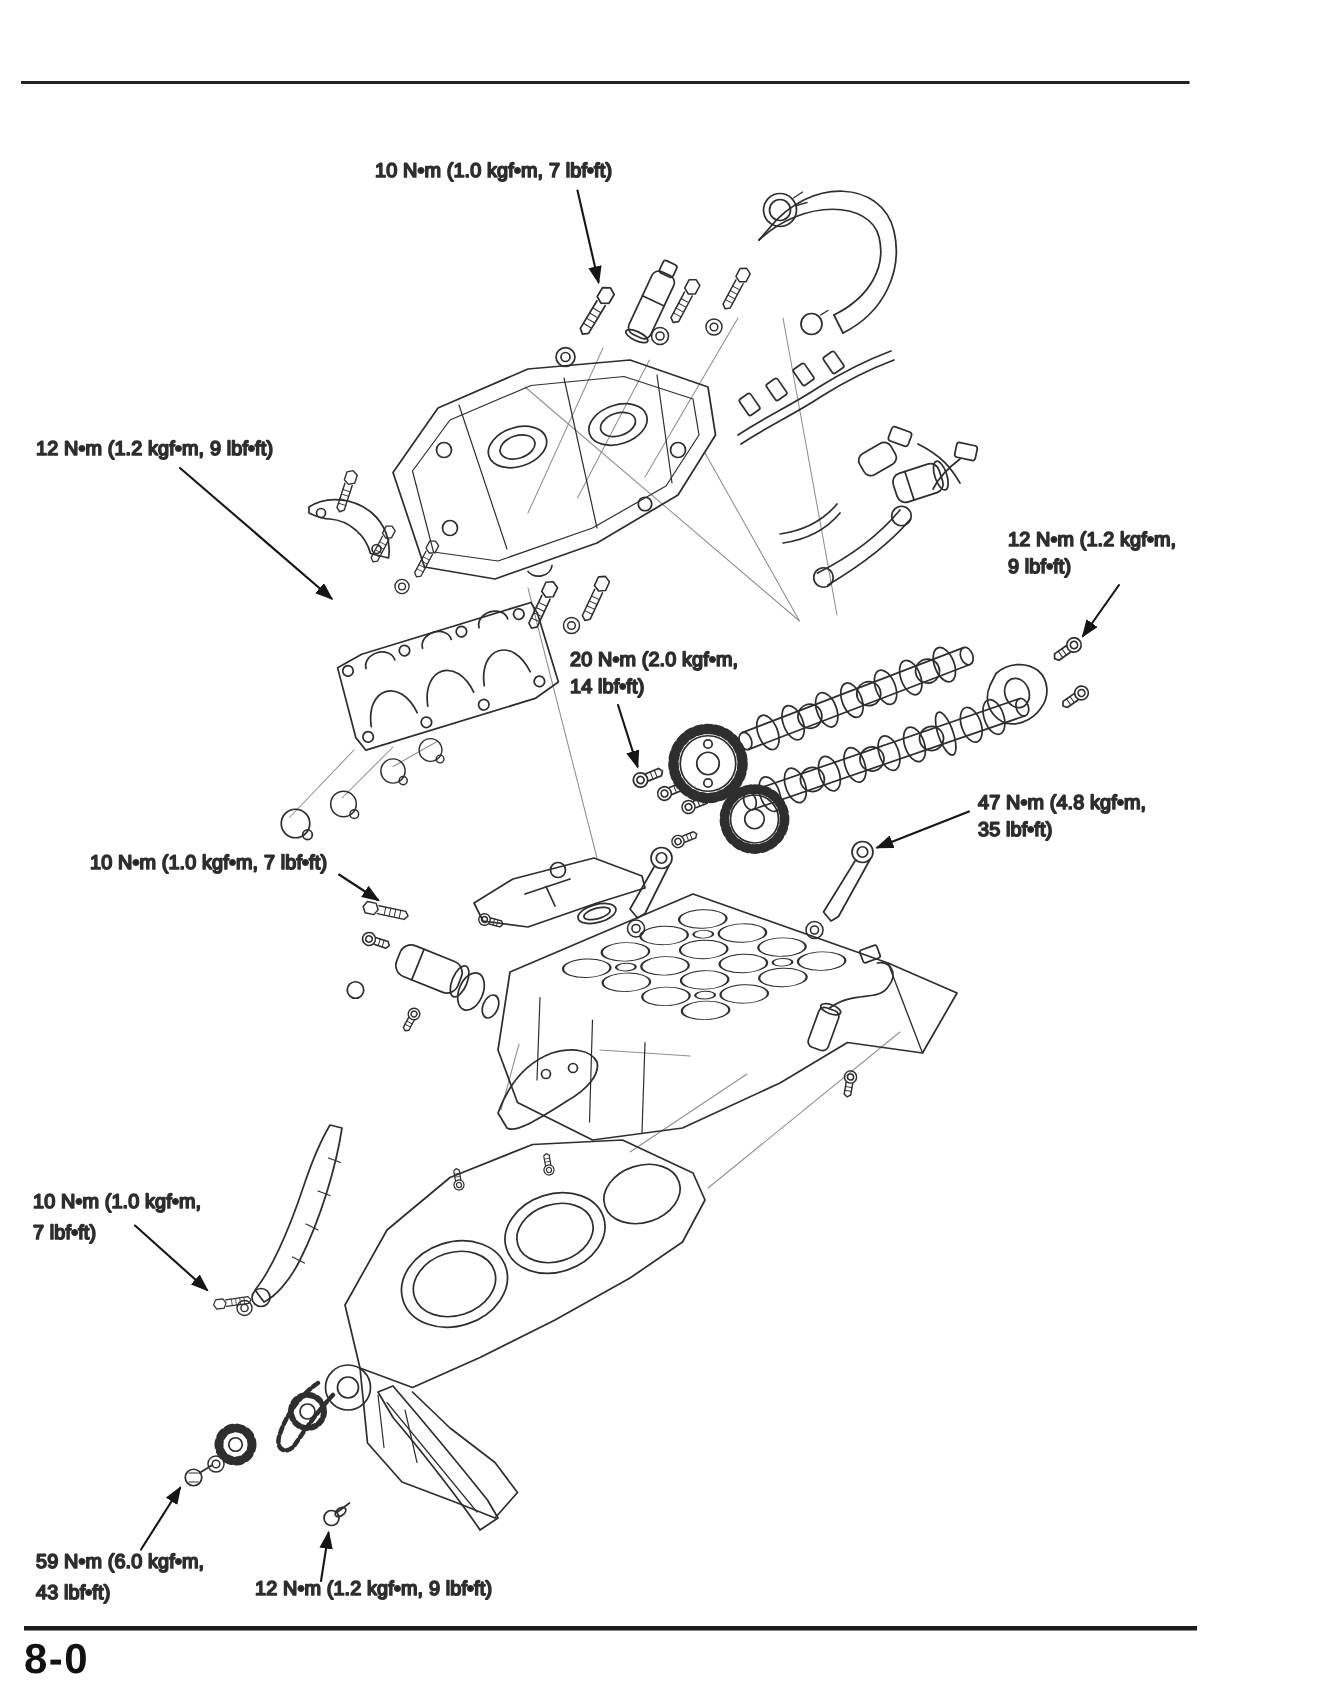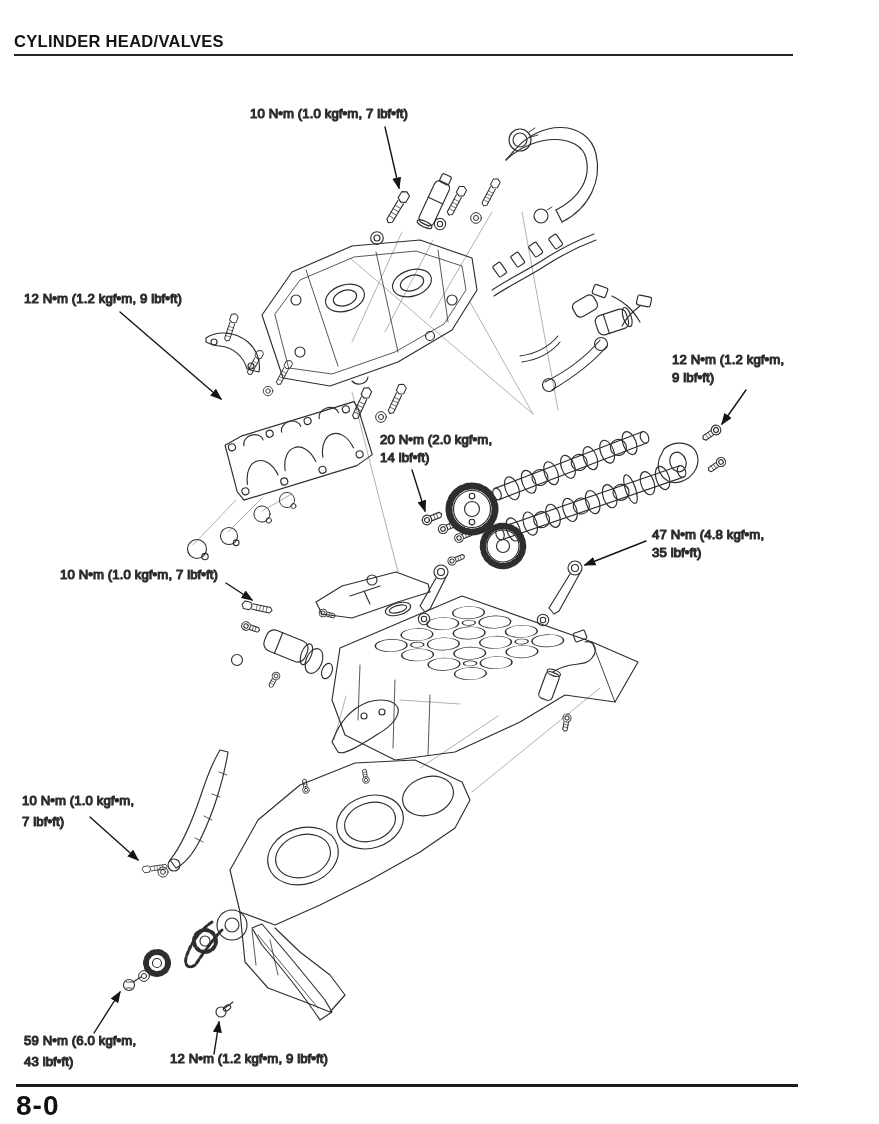--- a/index.html
+++ b/index.html
@@ -25,21 +25,20 @@
   }
   .art{stroke:#2e2e2e;stroke-width:1.15;fill:none;stroke-linecap:round;stroke-linejoin:round;}
   .thin{stroke:#8f8f8f;stroke-width:.7;}
   .lead{stroke:#151515;stroke-width:1.4;fill:none;}
 </style>
 </head>
 <body>
 
 <div class="page">
 
-  <div class="hdr-title">CYLINDER HEAD/VALVES</div>
   <div class="hdr-rule"></div>
 
   <svg class="diagram" width="879" height="1124" viewBox="0 0 879 1124">
     <defs>
       <marker id="ah" markerWidth="12" markerHeight="9" refX="10.5" refY="4.5" orient="auto" markerUnits="userSpaceOnUse">
         <path d="M0,0 L12,4.5 L0,9 Z" fill="#151515"></path>
       </marker>
       <g id="bolt">
         <path d="M-7,-4.5 H0 L2.5,0 L0,4.5 H-7 L-9.5,0 Z"></path>
         <path d="M2.5,-3.2 H24 M2.5,3.2 H24 M24,-3.2 L26.5,0 L24,3.2"></path>

